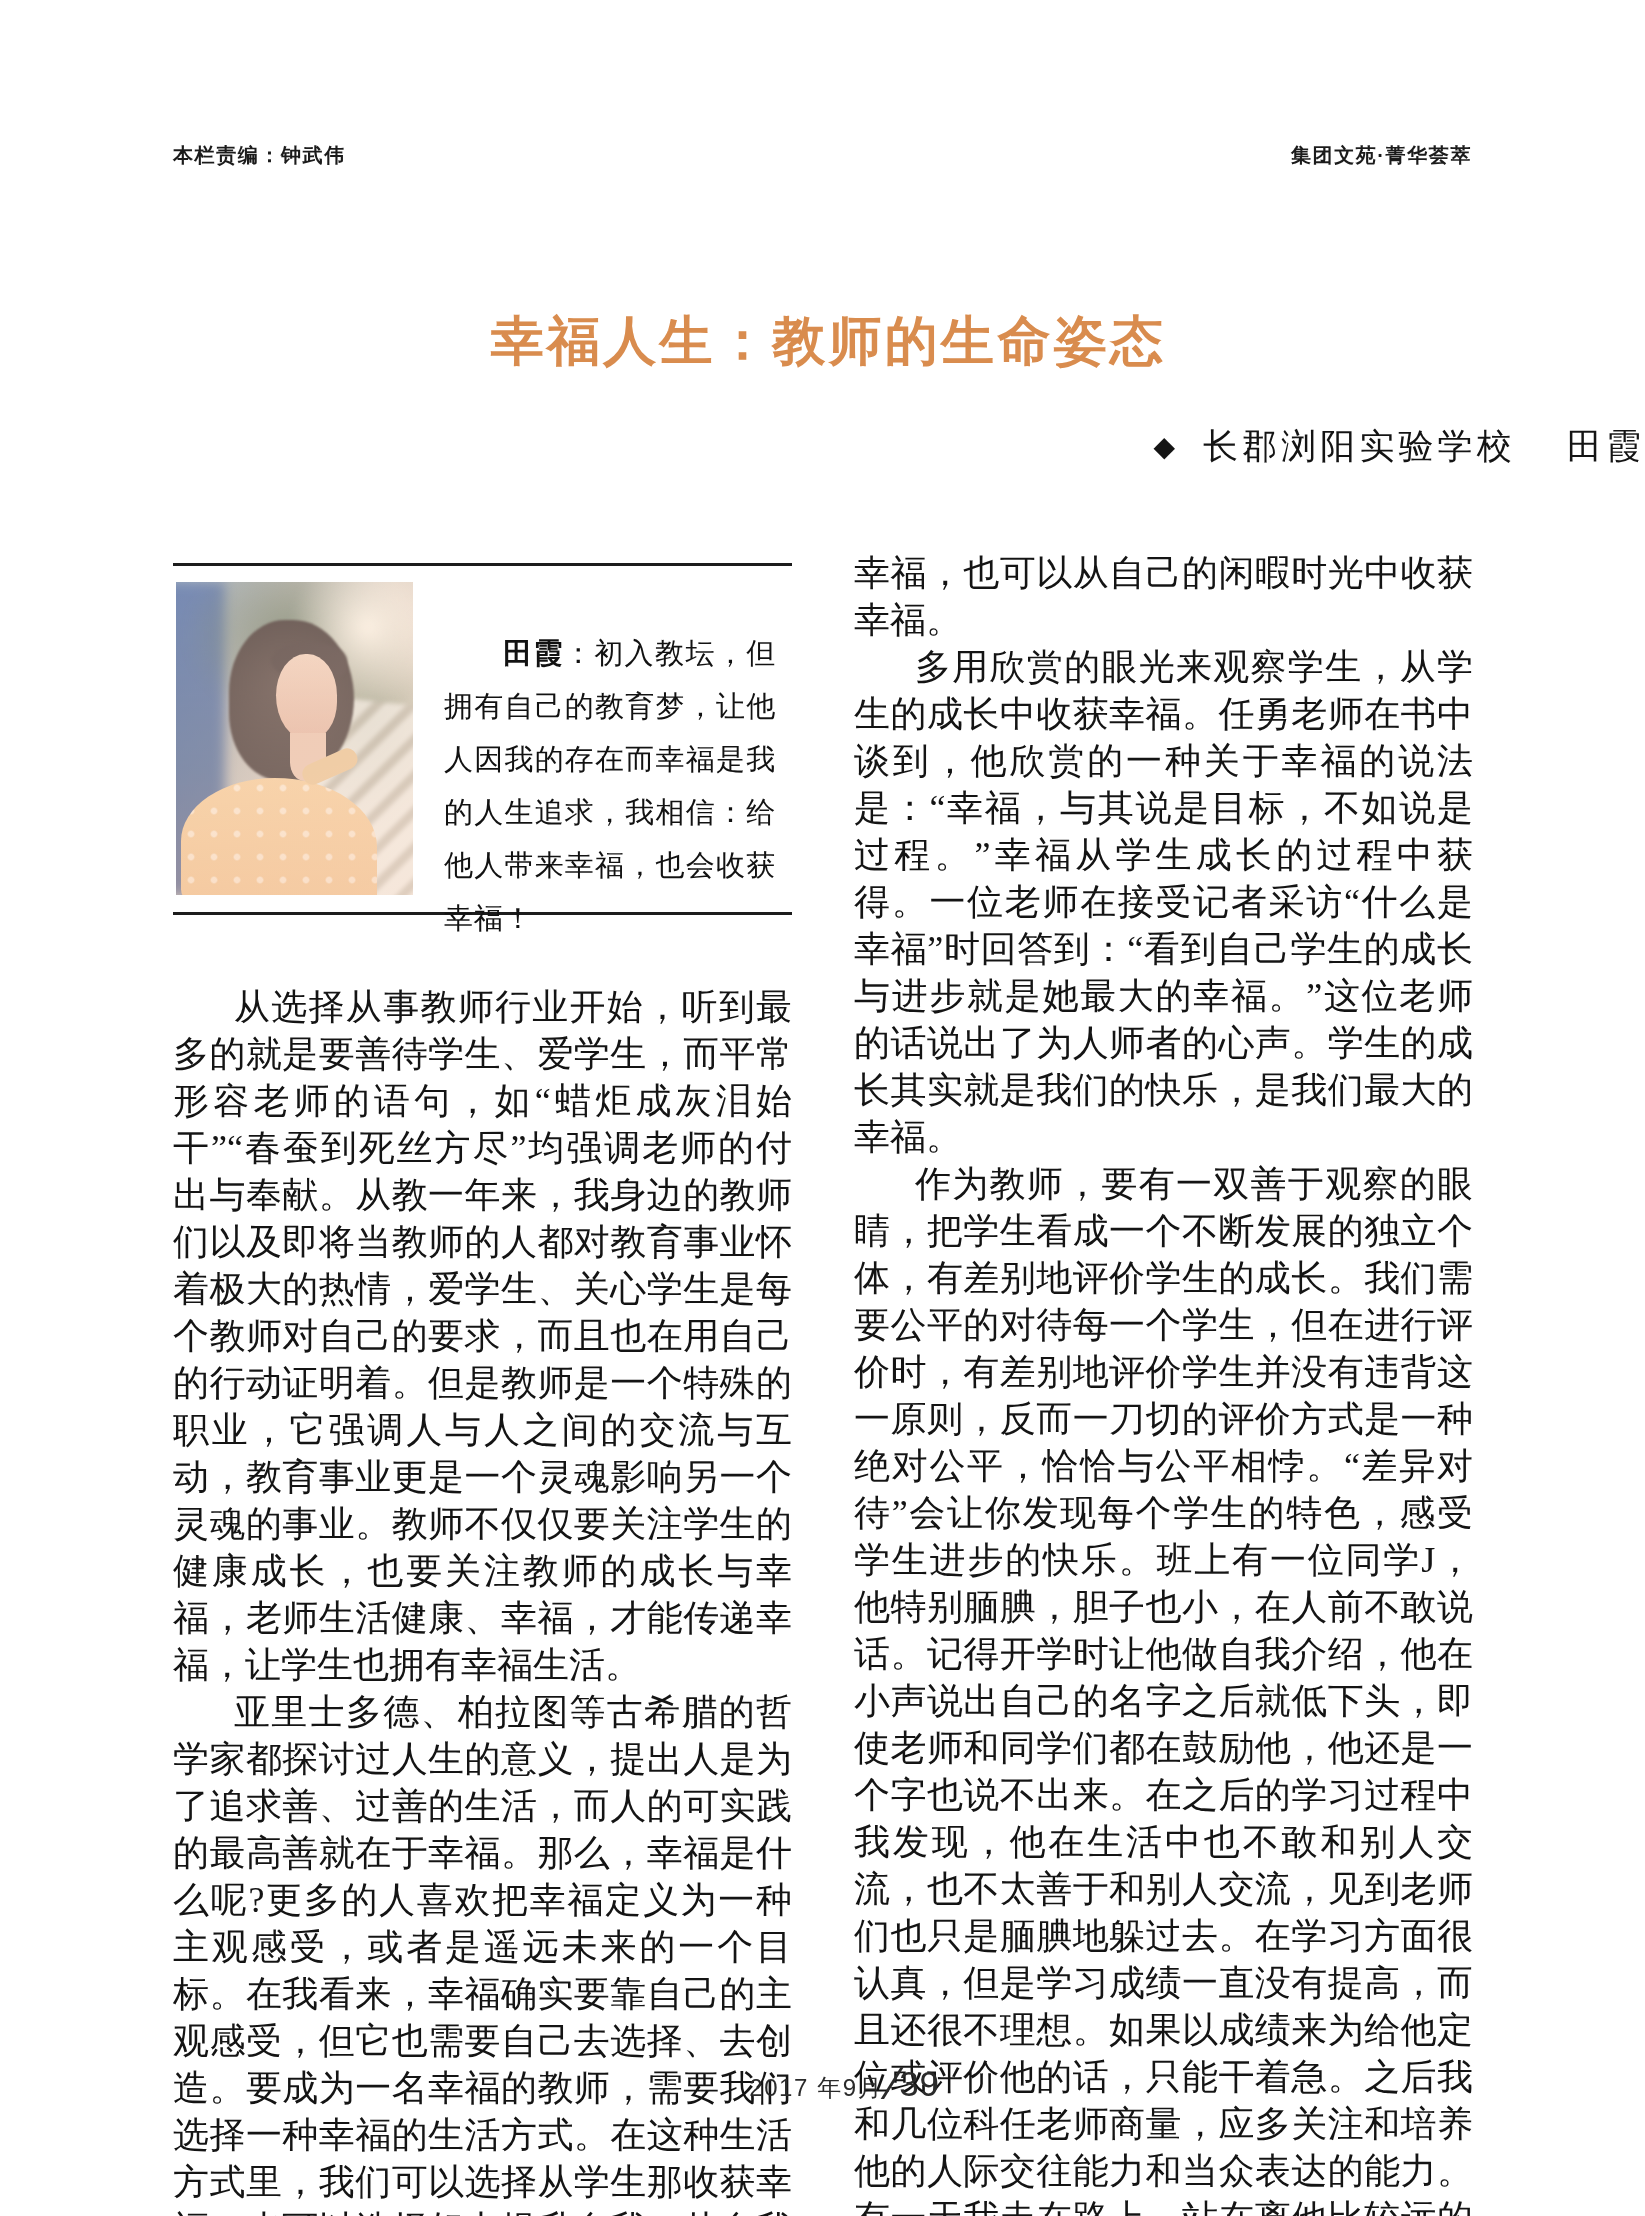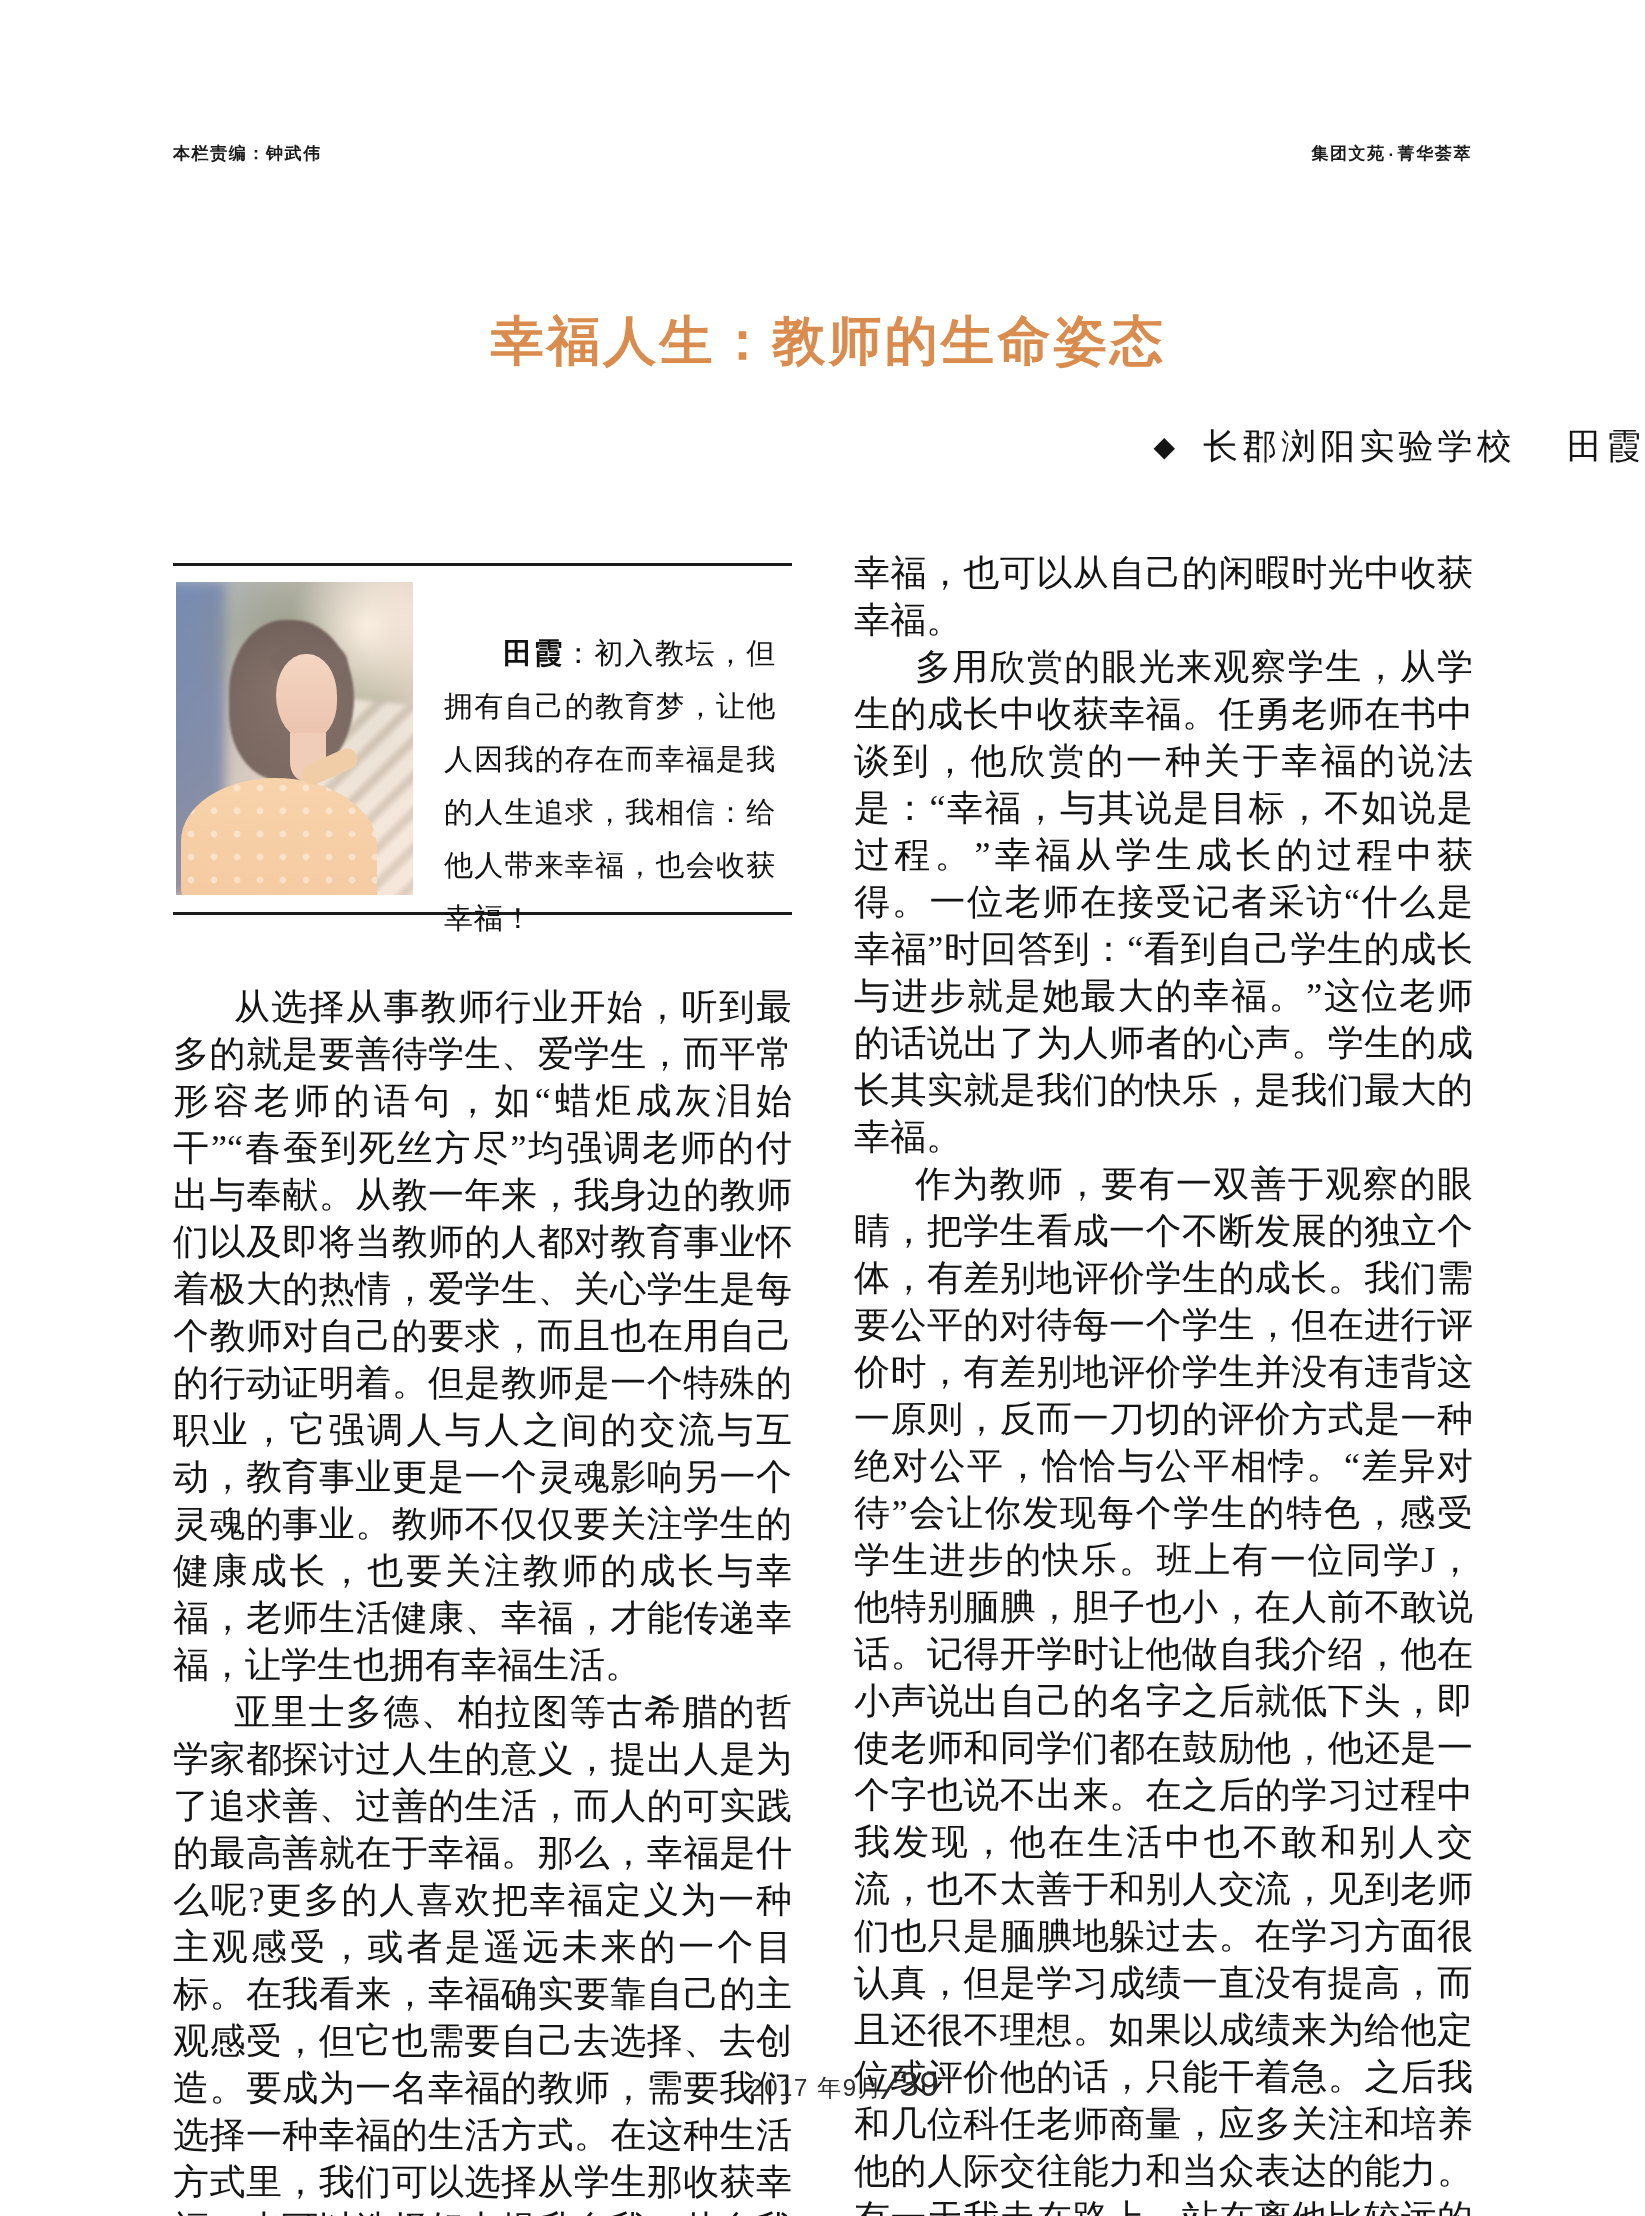--- a/index.html
+++ b/index.html
@@ -14,23 +14,23 @@
     color: #151515;
   }
 
   
   .running-head {
     position: absolute;
     top: 142px; left: 173px; right: 173px;
     display: flex;
     justify-content: space-between;
     align-items: baseline;
-    font-family: Liberation Mono, monospace;
+    font-family: Liberation Sans, sans-serif;
     font-weight: 700;
-    font-size: 17px;
+    font-size: 20px;
     letter-spacing: 1.6px;
     color: #1b1b1b;
   }
 
   
   .title {
     position: absolute;
     top: 306px; left: 0; width: 100%;
     text-align: center;
     font-family: "Liberation Serif", "DejaVu Serif", serif;

